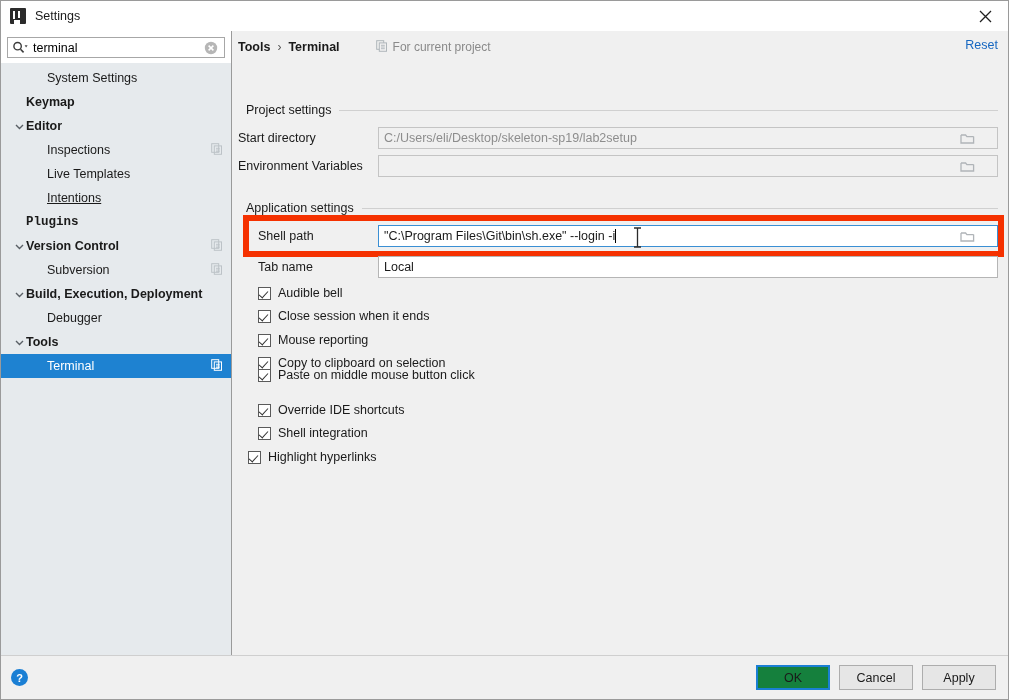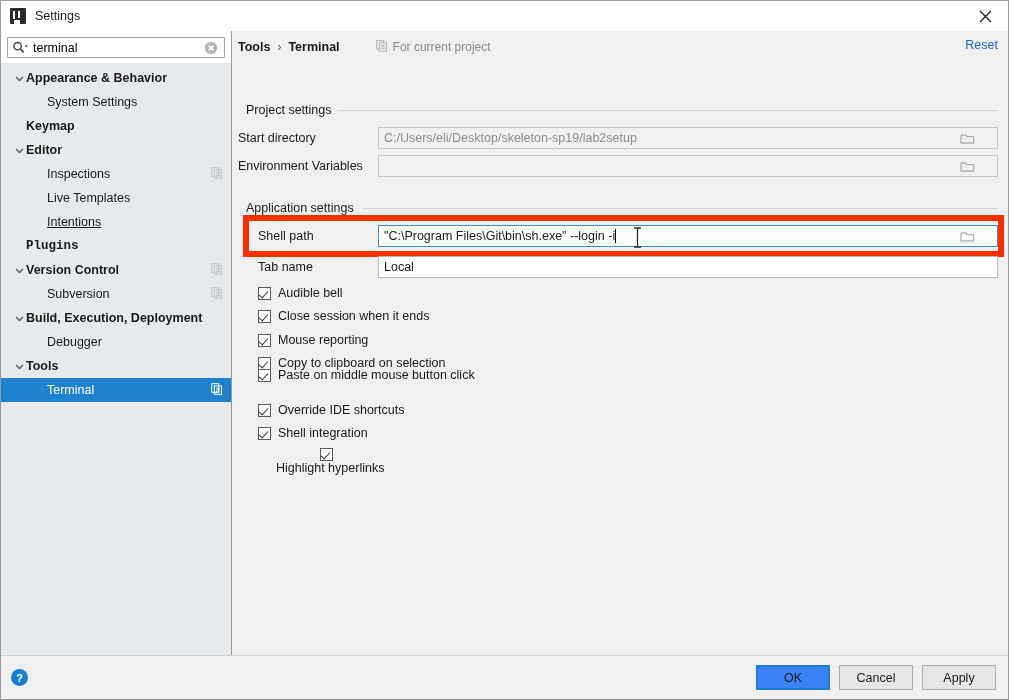--- a/index.html
+++ b/index.html
@@ -330,21 +330,21 @@
     border: 1px solid #adadad;
     font-size: 12.5px;
     color: #1a1a1a;
     font-family: "Liberation Sans", sans-serif;
     margin-left: 9px;
     cursor: default;
     display: flex; align-items: center; justify-content: center;
   }
   .btn.default {
     border: 2px solid #1a7fd4;
-    background: #3b82f6;
+    background: #15803d;
   }
 </style>
 </head>
 <body>
 
 <div id="app">
 
   <div class="titlebar">
     <div class="title-icon"></div>
     <div class="title-text">Settings</div>
@@ -373,29 +373,20 @@
             <svg width="14" height="14" viewBox="0 0 14 14">
               <circle cx="7" cy="7" r="6.2" fill="#b6b6b6"></circle>
               <path d="M4.6 4.6 L9.4 9.4 M9.4 4.6 L4.6 9.4" stroke="#ffffff" stroke-width="1.5"></path>
             </svg>
           </span>
         </div>
       </div>
 
       <div class="tree">
           <div class="tree-row">
-            <span class="tree-arrow">
-              <svg width="9" height="9" viewBox="0 0 9 9">
-                <path d="M1 3 L4.5 6.5 L8 3" stroke="#5a6066" stroke-width="1.4" fill="none"></path>
-              </svg>
-            </span>
-            <span class="tree-label bold" style="margin-left: 0px;">Appearance &amp; Behavior</span>
-            <span class="tree-spacer"></span>
-          </div>
-          <div class="tree-row">
             <span class="tree-arrow blank">
               <svg width="9" height="9" viewBox="0 0 9 9">
                 <path d="M1 3 L4.5 6.5 L8 3" stroke="#5a6066" stroke-width="1.4" fill="none"></path>
               </svg>
             </span>
             <span class="tree-label" style="margin-left: 21px;">System Settings</span>
             <span class="tree-spacer"></span>
           </div>
           <div class="tree-row">
             <span class="tree-arrow blank">
@@ -625,21 +616,21 @@
             <span class="cb-label">Paste on middle mouse button click</span>
           </div>
           <div class="checkbox-row" style="left: 26px; top: 370px;">
             <span class="cb checked"></span>
             <span class="cb-label">Override IDE shortcuts</span>
           </div>
           <div class="checkbox-row" style="left: 26px; top: 393px;">
             <span class="cb checked"></span>
             <span class="cb-label">Shell integration</span>
           </div>
-          <div class="checkbox-row" style="left: 44px; top: 417px; flex-direction: column;">
+          <div class="checkbox-row" style="left: 16px; top: 417px;">
             <span class="cb checked"></span>
             <span class="cb-label">Highlight hyperlinks</span>
           </div>
         </div>
 
       <div class="mouse-cursor" style="left:400px; top:196px;">
         <svg width="11" height="21" viewBox="0 0 11 21">
           <path d="M2 1 H9 M5.5 1 V20 M2 20 H9" stroke="#2b2b2b" stroke-width="1.3" fill="none"></path>
         </svg>
       </div>

